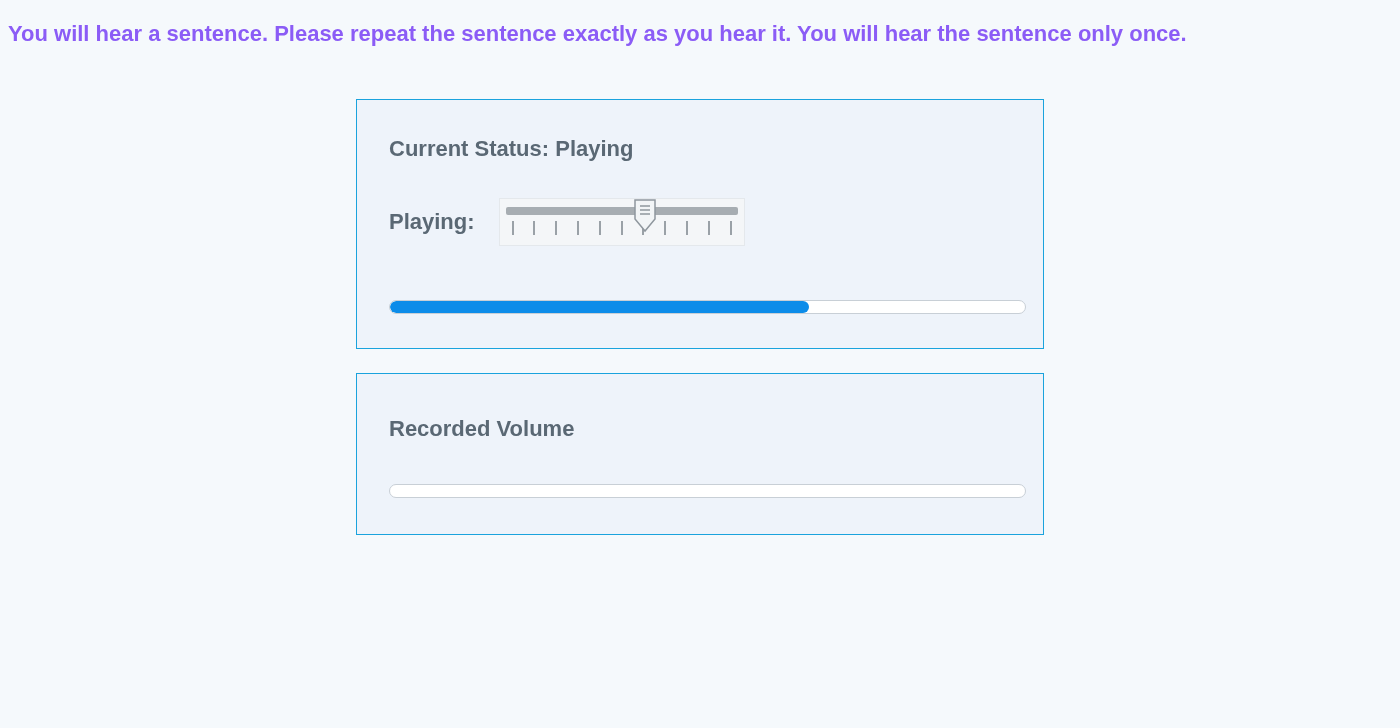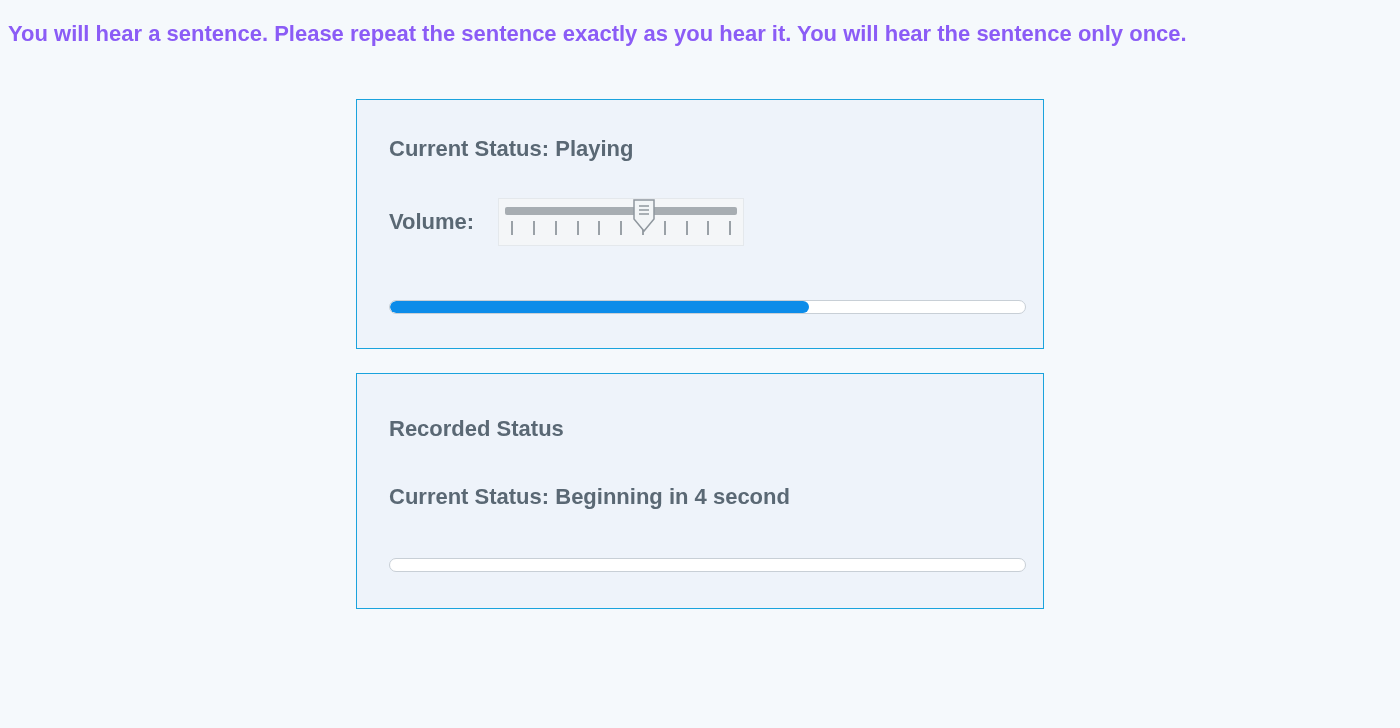--- a/index.html
+++ b/index.html
@@ -107,21 +107,21 @@
 <div class="instructions">You will hear a sentence. Please repeat the sentence exactly as you hear it. You will hear the sentence only once.</div>
 
 <div class="panels-wrap">
 
   <div class="panel">
     <div class="status-line">
       <span>Current Status: </span><span>Playing</span>
     </div>
 
     <div class="volume-row">
-      <div class="label">Volume:</div>
+      <div class="label">Playing:</div>
       <div class="vslider">
         <div class="track"></div>
         <div class="ticks" id="vticks">
             <span></span>
             <span></span>
             <span></span>
             <span></span>
             <span></span>
             <span></span>
             <span></span>
@@ -140,22 +140,19 @@
         </div>
       </div>
     </div>
 
     <div class="progress">
       <div class="fill" id="play-progress-fill" style="width: 66%;"></div>
     </div>
   </div>
 
   <div class="panel recording">
-    <div class="panel-title">Recorded Status</div>
-    <div class="status-line">
-      <span>Current Status: </span><span>Beginning in 4 second</span>
-    </div>
+    <div class="panel-title">Recorded Volume</div>
     <div class="progress">
       <div class="fill" id="rec-progress-fill" style="width: 0%;"></div>
     </div>
   </div>
 
 </div>
 
 </body></html>

